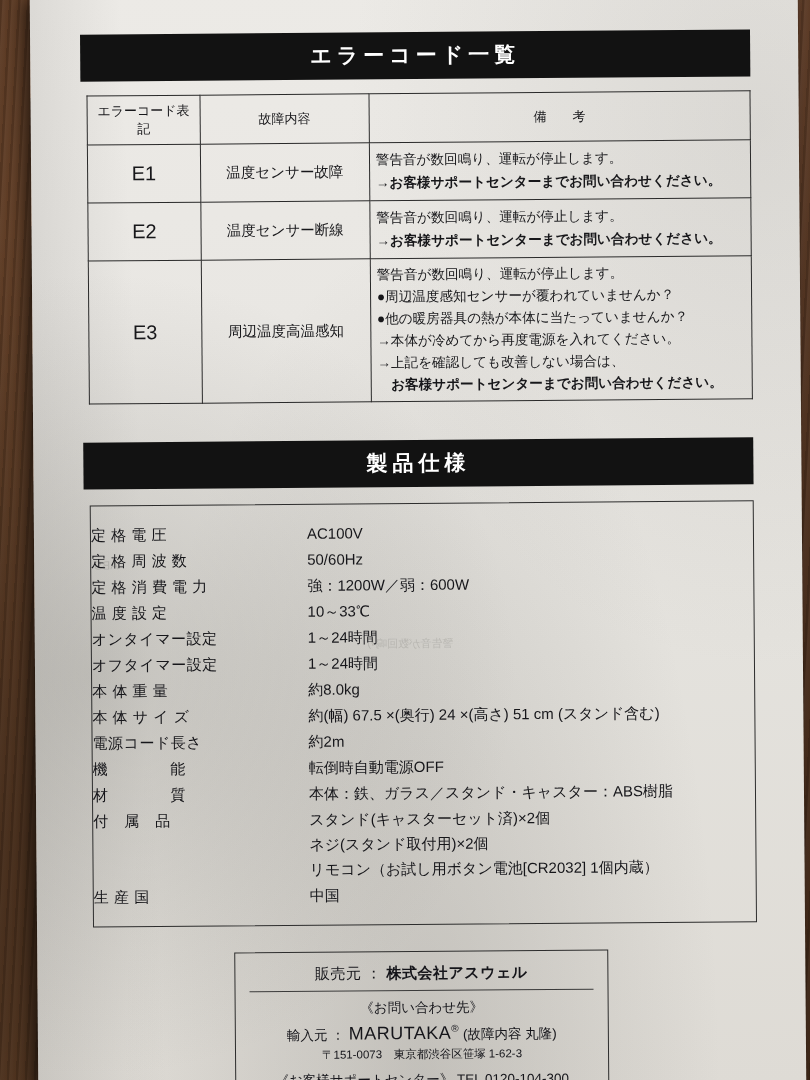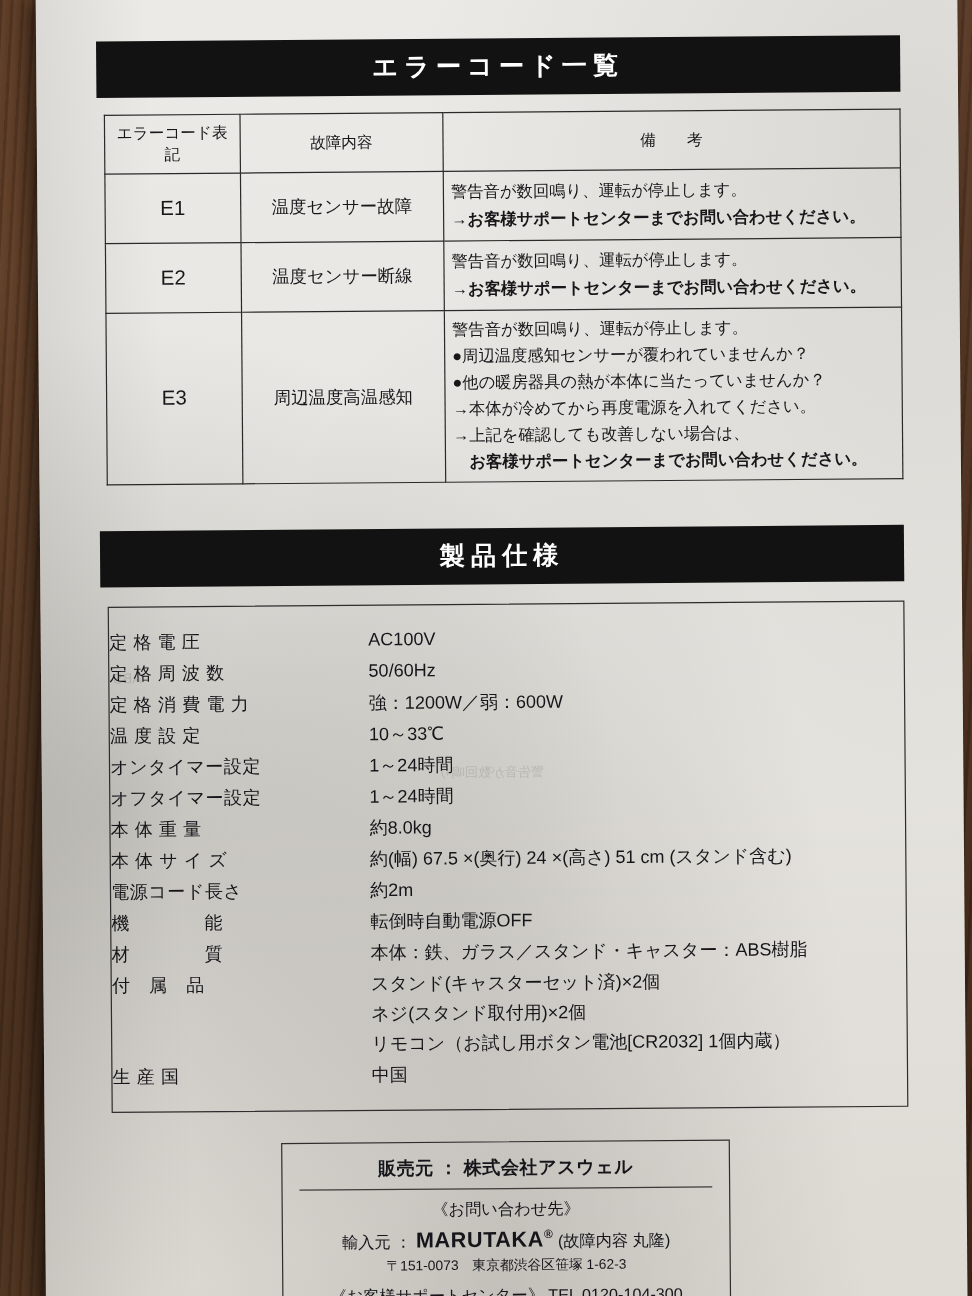--- a/index.html
+++ b/index.html
@@ -86,21 +86,21 @@
   }
   table.err thead th {
     text-align: center;
     font-weight: normal;
     font-size: 13px;
     padding: 6px 4px;
   }
   .col-code  { width: 17%; margin-top: 29px; }
   .col-fault { width: 25.5%; }
   .col-note  { width: 57.5%; }
-  td.code  { text-align: center; font-size: 17px; }
+  td.code  { text-align: center; font-size: 20px; }
   td.fault { text-align: center; font-size: 14.5px; }
   td.note  { font-size: 13.6px; line-height: 1.62; padding-left: 10px; }
   td.note .ln { white-space: nowrap; }
   td.note .ln b { font-weight: bold; }
   .r1 td { height: 58px; }
   .r2 td { height: 58px; }
   .r3 td { height: 130px; }
 
   
   .spec-wrap {
@@ -137,28 +137,28 @@
     color: #15151a;
   }
   .contact .seller {
     font-size: 15px;
     font-weight: bold;
     padding: 3px 0 7px;
     border-bottom: 1px solid #3a3a3a;
     margin: 0 6px 8px;
     letter-spacing: 0.5px;
   }
-  .contact .seller .lbl { font-weight: bold; }
+  .contact .seller .lbl { font-weight: normal; }
   .contact .inq { font-size: 13.5px; padding-bottom: 4px; }
   .contact .importer {
     font-size: 13.5px;
     padding: 2px 0 1px;
   }
   .contact .importer .brand {
-    font-weight: bold;
+    font-weight: normal;
     font-size: 18px;
     letter-spacing: 0.5px;
   }
   .contact .importer .brand .tm { font-size: 10px; vertical-align: super; }
   .contact .addr { font-size: 11.5px; padding: 2px 0 7px; }
   .contact .center { font-size: 13.5px; padding-top: 2px; }
 
   
   .bleed {
     position: absolute;

